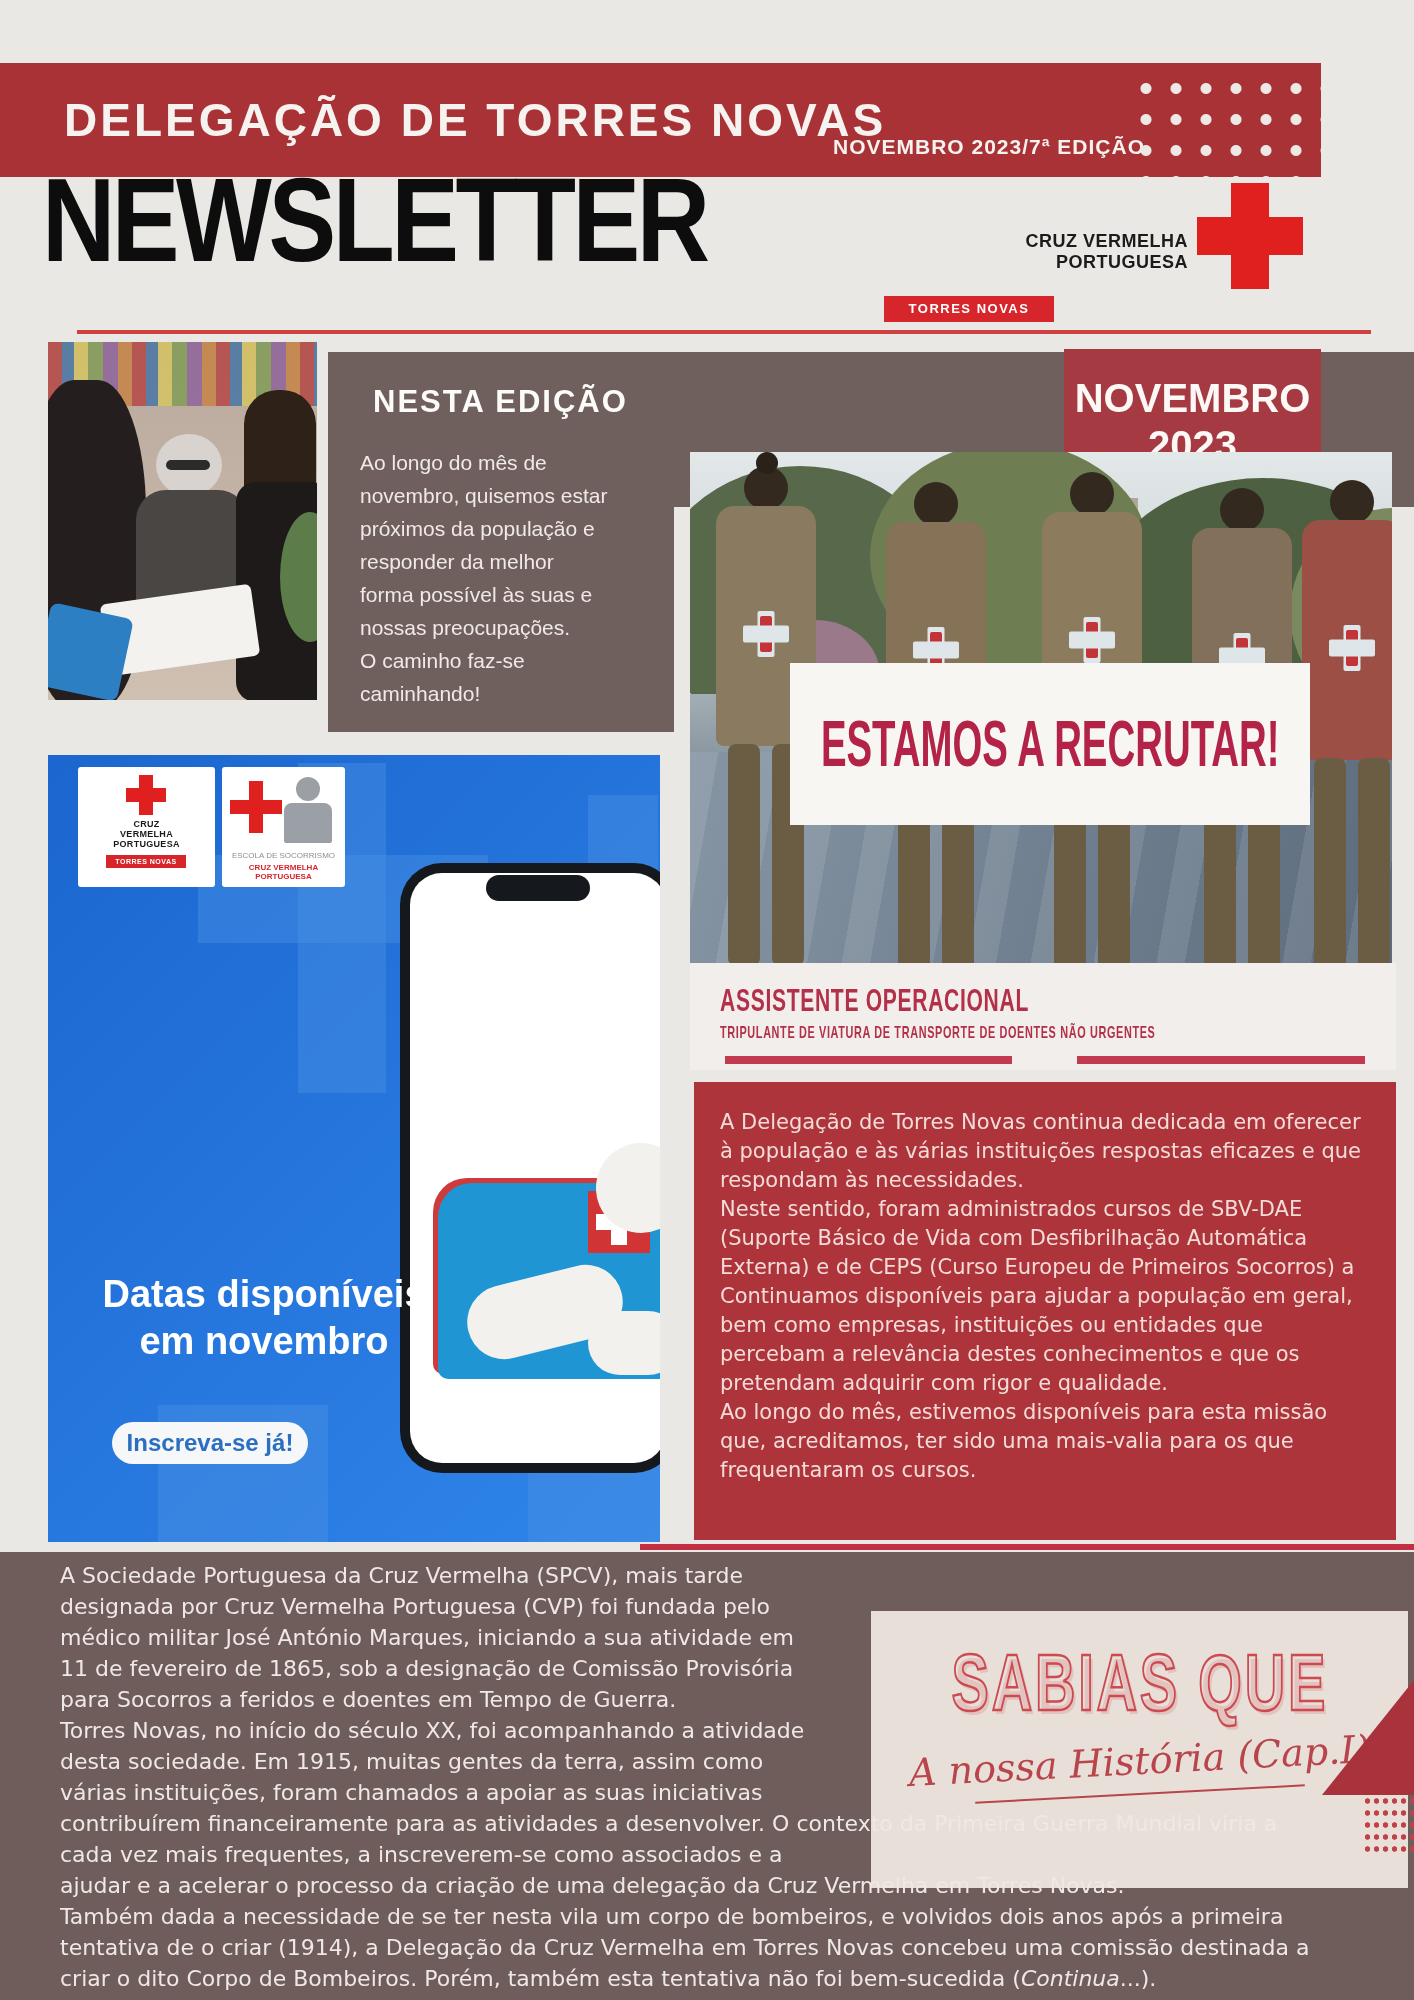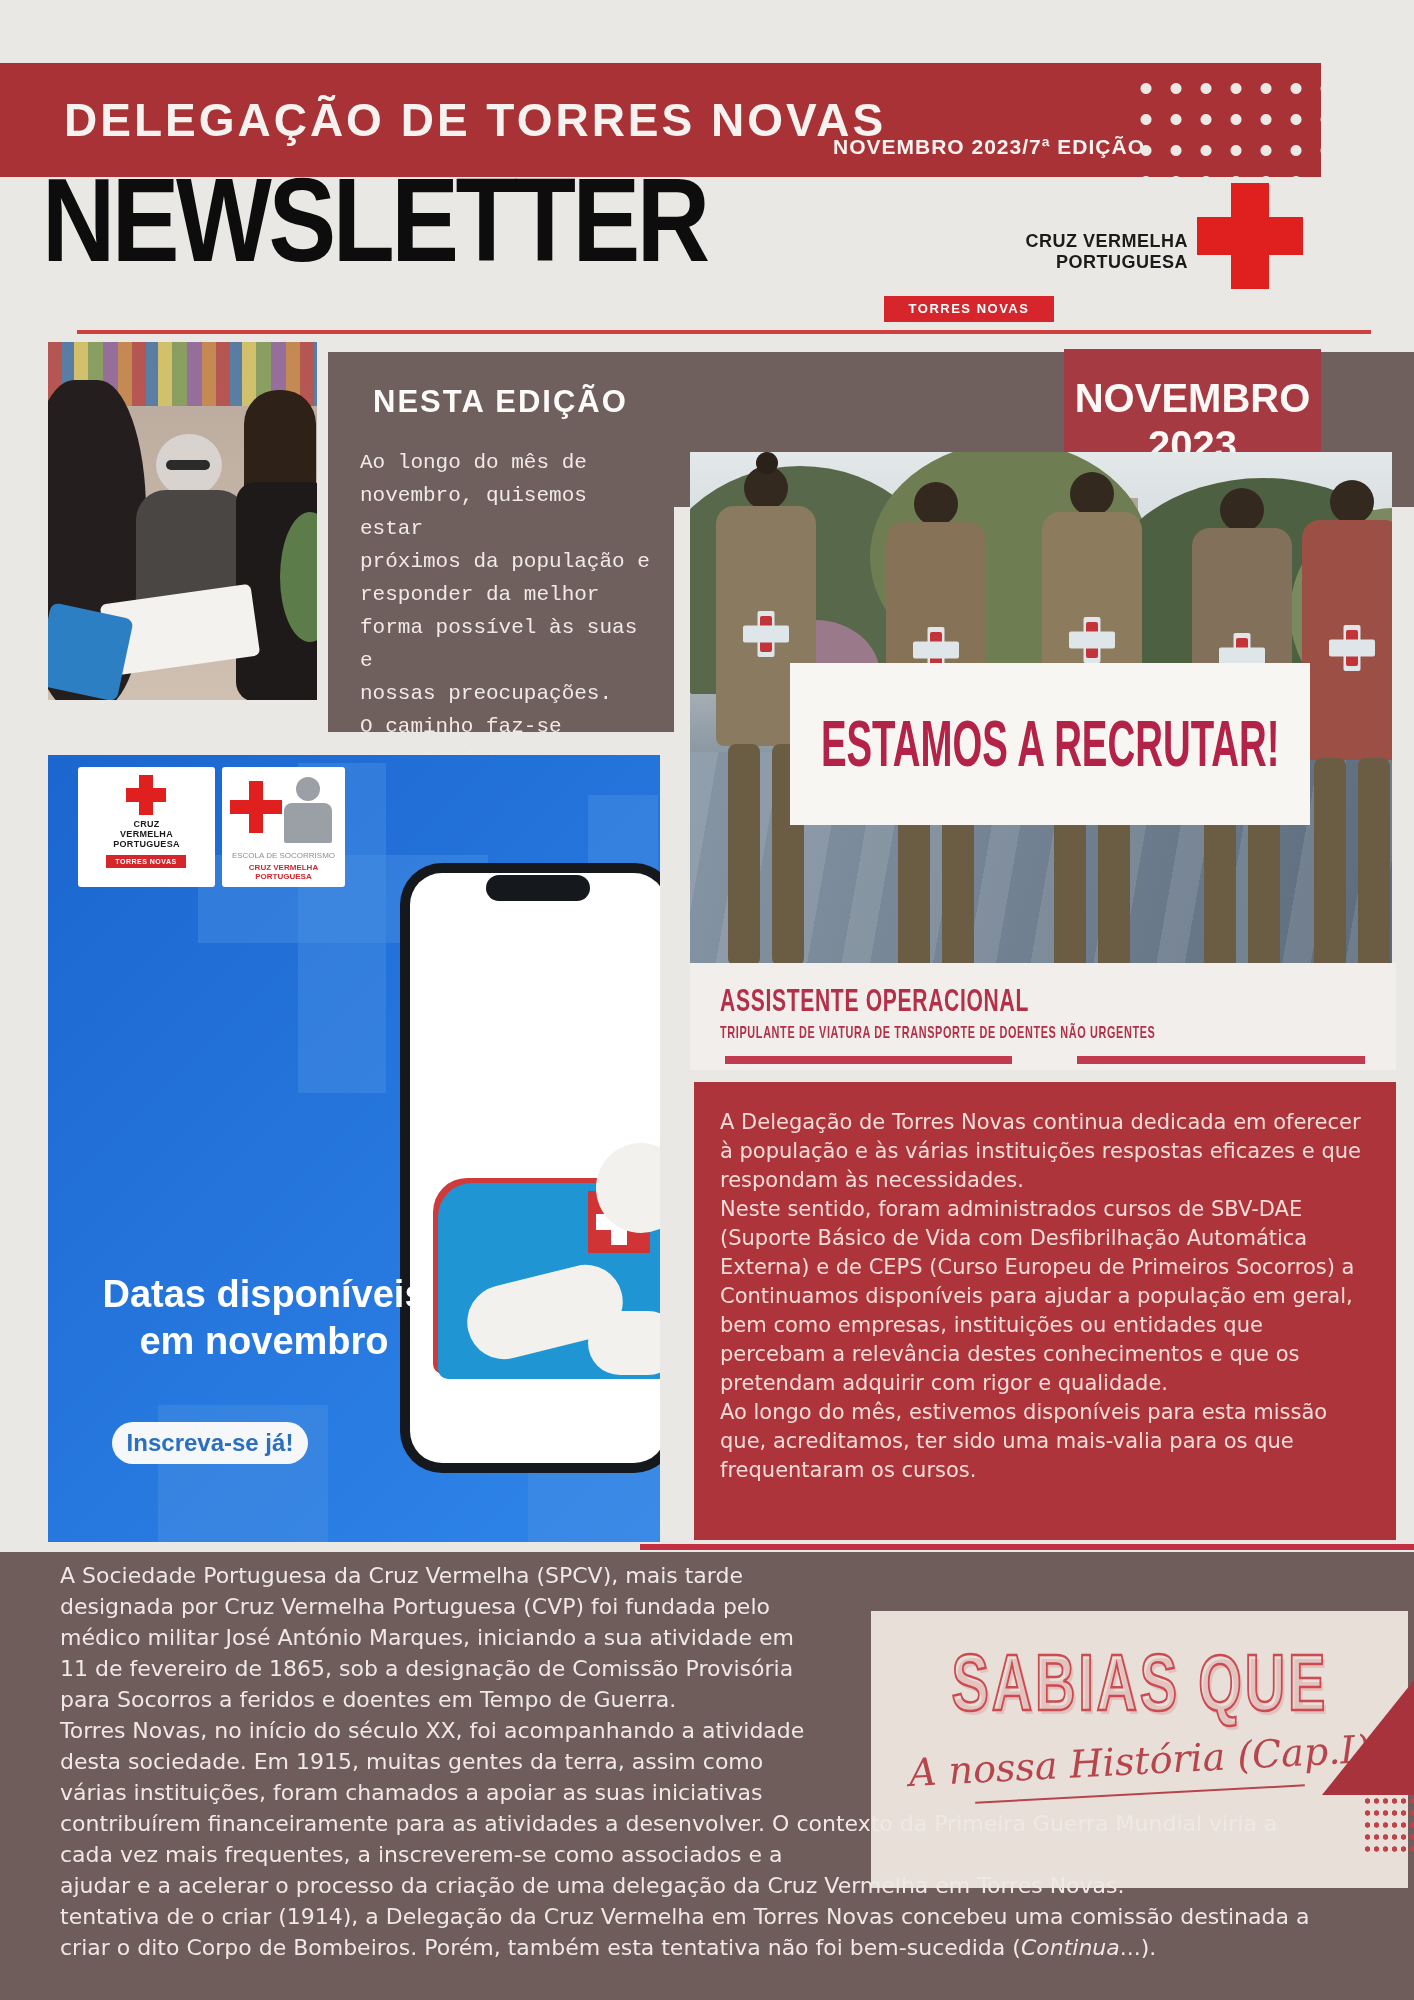--- a/index.html
+++ b/index.html
@@ -46,21 +46,21 @@
   .book-white{position:absolute;left:56px;top:252px;width:152px;height:72px;border-radius:6px;
               background:#f4f2ee;transform:rotate(-8deg);}
   .book-blue{position:absolute;left:-6px;top:268px;width:84px;height:84px;border-radius:8px;
              background:#2d7fc4;transform:rotate(12deg);}
   .plant{position:absolute;left:232px;top:170px;width:60px;height:130px;border-radius:50%;background:#5c7d4a;}
 
   
   .brown-a{left:328px;top:352px;width:1086px;height:155px;background:#70605d;}
   .brown-b{left:328px;top:507px;width:346px;height:225px;background:#70605d;}
   .nesta-head{left:373px;top:384px;font-size:31px;font-weight:bold;color:#fdfbf9;letter-spacing:2px;}
-  .nesta-lines{left:360px;top:446px;width:300px;font-family:Liberation Mono, monospace;
+  .nesta-lines{left:360px;top:446px;width:300px;font-family:Liberation Sans, sans-serif;
                font-size:21px;line-height:33px;color:#f1e9e6;}
   .novembro{left:1064px;top:349px;width:257px;height:158px;background:#a53a42;color:#fbf8f6;
             text-align:center;font-weight:bold;font-size:40px;line-height:47px;padding-top:26px;
             box-sizing:border-box;}
 
   
   .photo-main{left:690px;top:452px;width:702px;height:511px;overflow:hidden;background:#cdd6da;}
   .sky{position:absolute;left:0;top:0;width:100%;height:140px;background:linear-gradient(#e3e8e9,#cdd6da);}
   .castle{position:absolute;left:338px;top:36px;width:86px;height:84px;background:#b5ad9e;}
   .castle::before{content:"";position:absolute;left:-20px;top:18px;width:26px;height:66px;background:#aaa293;}
@@ -370,20 +370,21 @@
           <div class="line">designada por Cruz Vermelha Portuguesa (CVP) foi fundada pelo</div>
           <div class="line">médico militar José António Marques, iniciando a sua atividade em</div>
           <div class="line">11 de fevereiro de 1865, sob a designação de Comissão Provisória</div>
           <div class="line">para Socorros a feridos e doentes em Tempo de Guerra.</div>
           <div class="line">Torres Novas, no início do século XX, foi acompanhando a atividade</div>
           <div class="line">desta sociedade.  Em 1915, muitas gentes da terra, assim como</div>
           <div class="line">várias instituições, foram chamados a apoiar as suas iniciativas</div>
           <div class="line">contribuírem financeiramente para as atividades a desenvolver. O contexto da Primeira Guerra Mundial viria a</div>
           <div class="line">cada vez mais frequentes, a inscreverem-se como associados e a</div>
           <div class="line">ajudar e a acelerar o processo da criação de uma delegação da Cruz Vermelha em Torres Novas.</div>
+          <div class="line">Também dada a necessidade de se ter nesta vila um corpo de bombeiros, e volvidos dois anos após a primeira</div>
           <div class="line">tentativa de o criar (1914), a Delegação da Cruz Vermelha em Torres Novas concebeu uma comissão destinada a</div>
         </div>
       <div class="line">
         <span>criar o dito Corpo de Bombeiros. Porém, também esta tentativa não foi bem-sucedida (</span><span class="it">Continua</span><span>...).</span>
       </div>
     </div>
   </div>
 
 </div>
 

